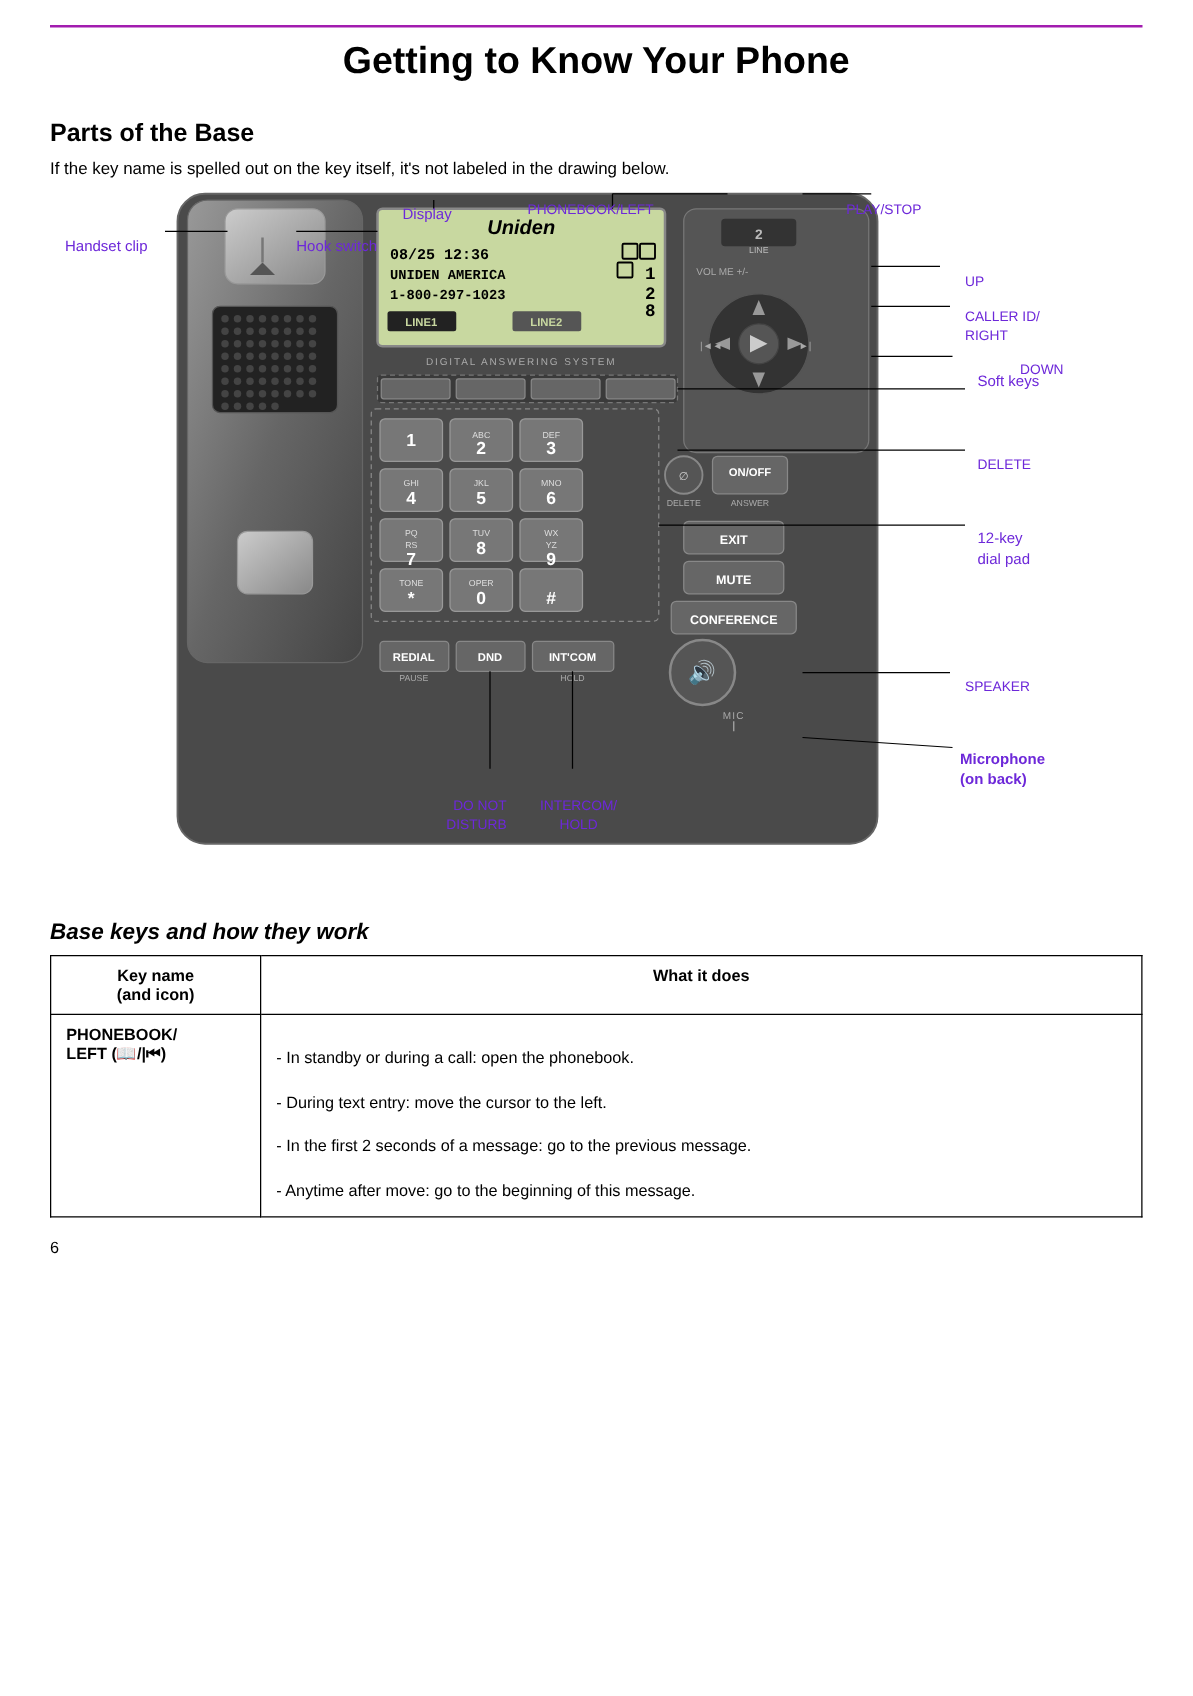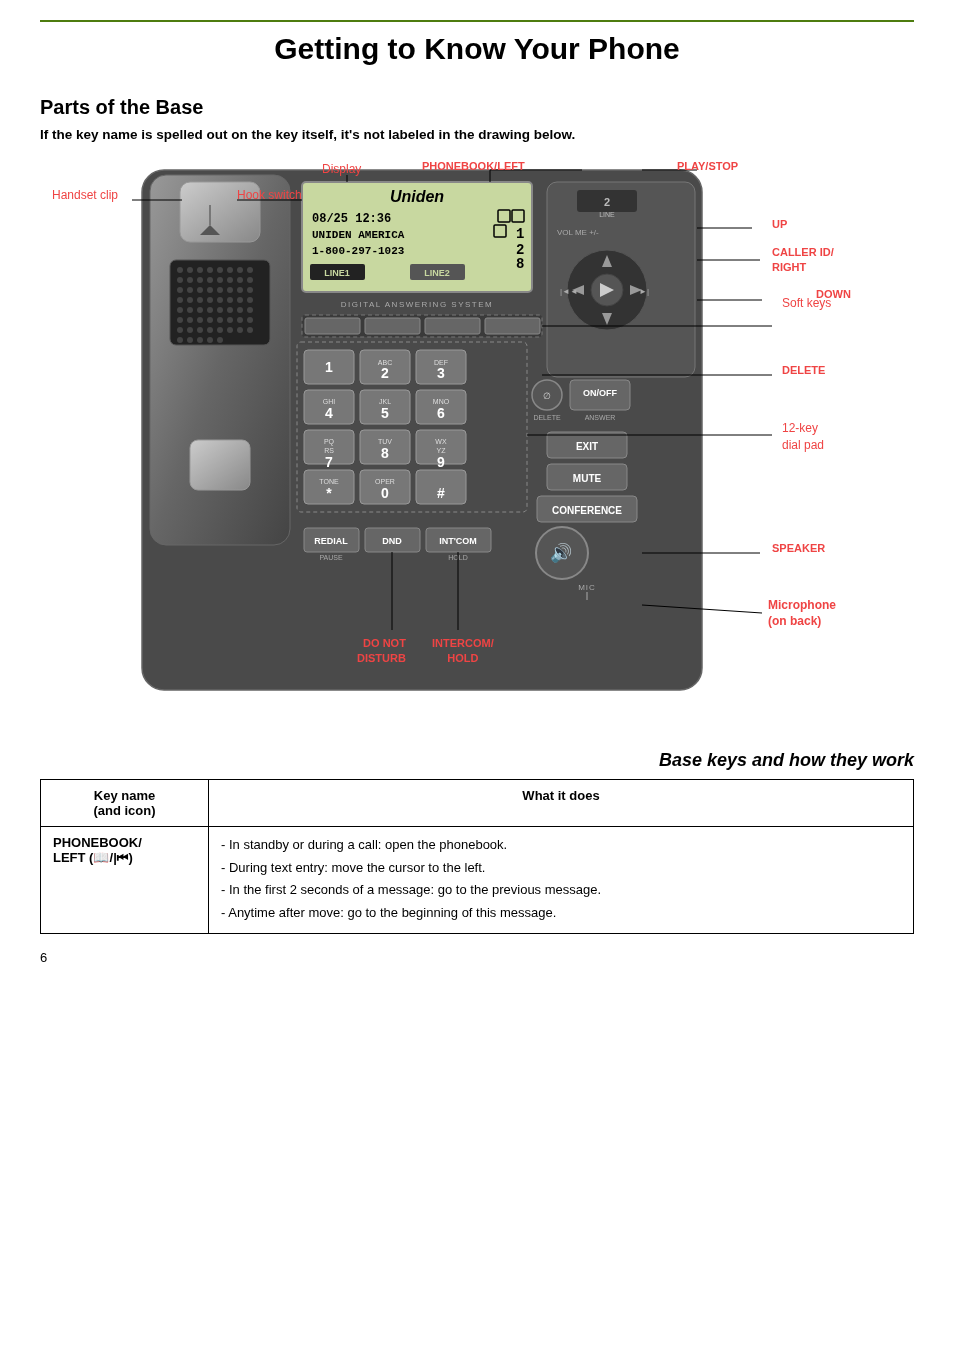--- a/index.html
+++ b/index.html
@@ -9,70 +9,69 @@
       font-size: 13px;
       color: #000;
       width: 954px;
       min-height: 1357px;
       padding: 20px 40px 30px 40px;
     }
 
     
     .page-header {
       text-align: center;
-      border-top: 2px solid #4d7c0f;
+      border-top: 2px solid #a21caf;
       padding-top: 10px;
       margin-bottom: 4px;
     }
     .page-header h1 {
       font-size: 30px;
       font-weight: bold;
     }
 
     
     .section-heading {
       font-size: 20px;
       font-weight: bold;
       margin-bottom: 6px;
       margin-top: 30px;
     }
     .intro-text {
       font-size: 13.5px;
-      margin-bottom: 15px;
+      margin-bottom: 0;
       line-height: 1.5;
-      font-weight: bold;
     }
 
     
     .diagram-area {
       position: relative;
       width: 870px;
       height: 570px;
       margin: 0 auto 20px auto;
     }
 
     
     .ann {
       position: absolute;
       font-size: 12px;
       font-weight: normal;
-      color: #ef4444;
+      color: #6d28d9;
       white-space: nowrap;
+      margin-top: 17px;
     }
     .ann-bold {
-      font-weight: bold;
+      font-weight: normal;
     }
 
     
     .base-keys-heading {
       font-size: 18px;
       font-weight: bold;
       font-style: italic;
       margin-bottom: 8px;
-      text-align: right;
     }
     table.base-keys-table {
       width: 100%;
       border-collapse: collapse;
       font-size: 13px;
     }
     table.base-keys-table th,
     table.base-keys-table td {
       border: 1px solid #000;
       padding: 8px 12px;
@@ -84,20 +83,21 @@
     }
     table.base-keys-table .key-name-cell {
       width: 168px;
       font-weight: bold;
       font-size: 13px;
     }
     .table-list-item {
       display: block;
       margin-bottom: 3px;
       line-height: 1.5;
+      margin-top: 16px;
     }
 
     
     .page-number {
       margin-top: 16px;
       font-size: 13px;
     }
 
     
     .phone-diagram-svg {

